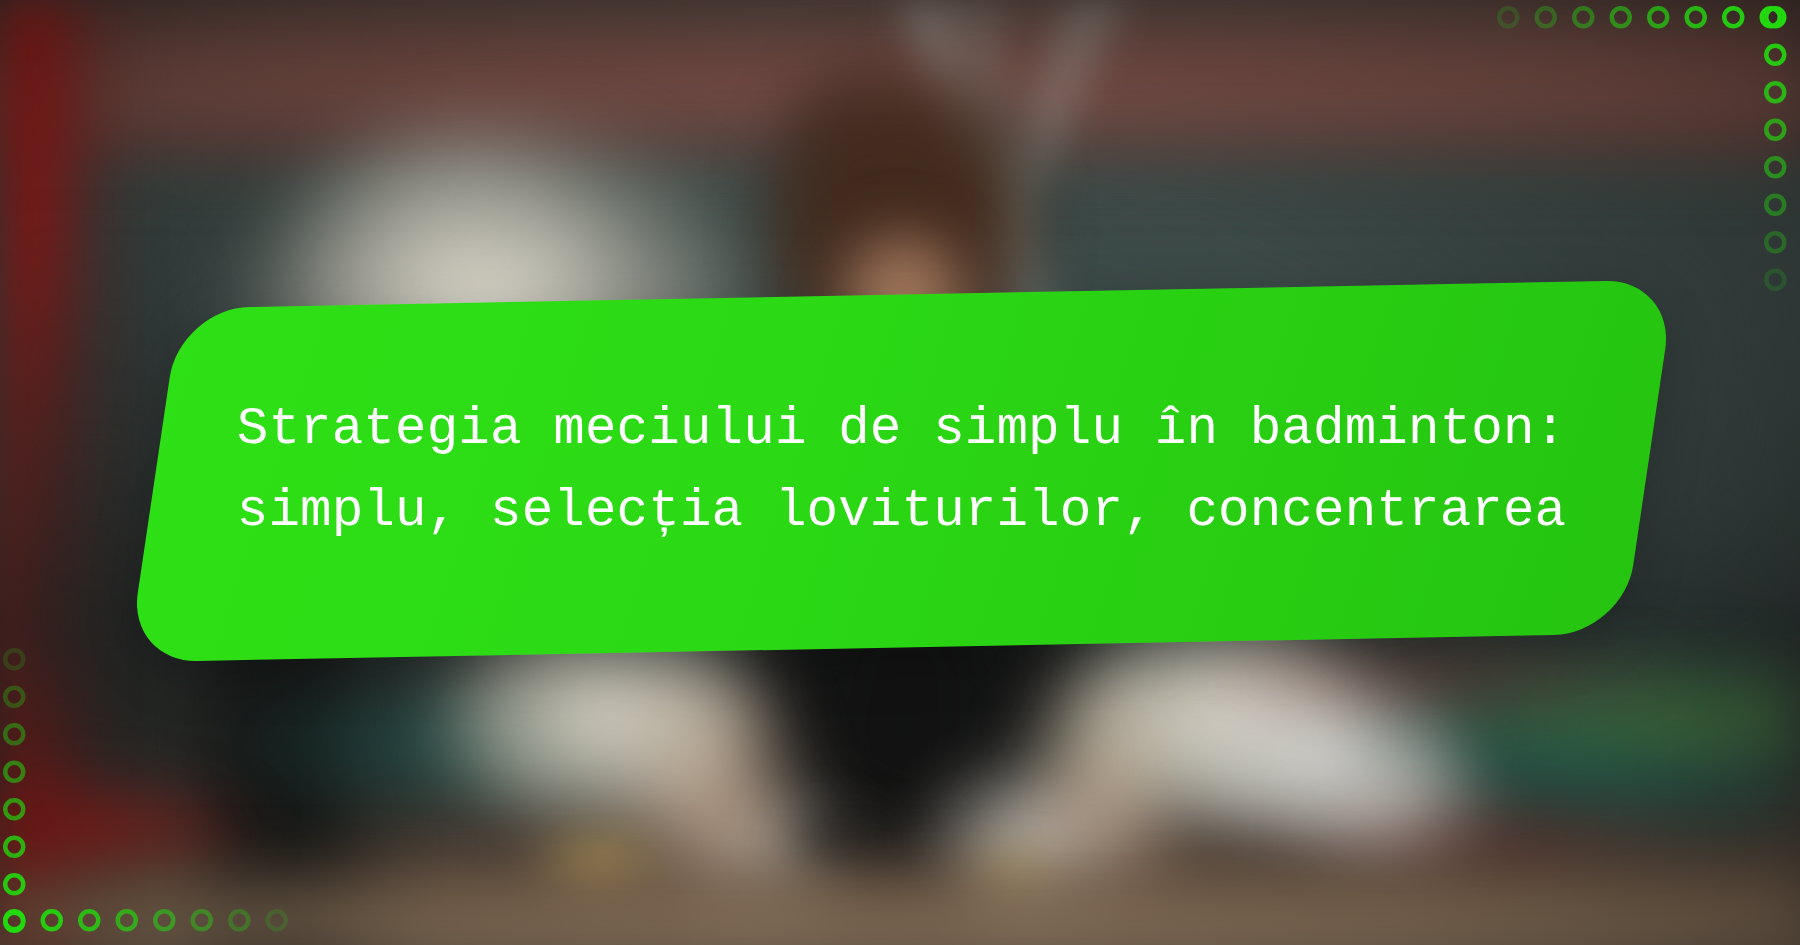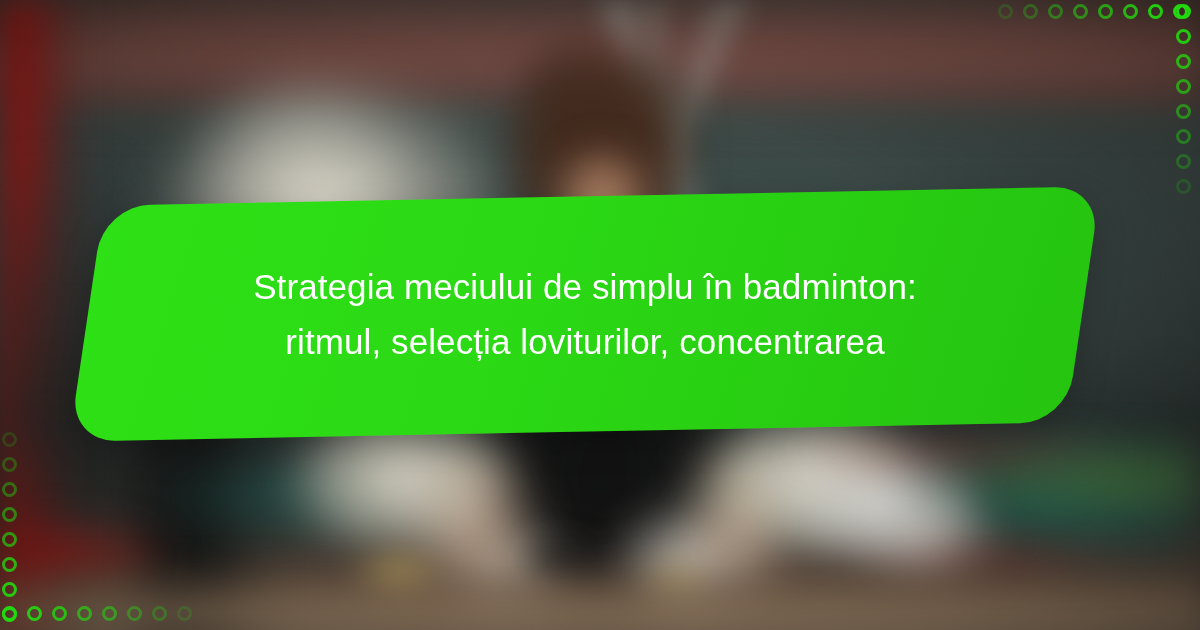--- a/index.html
+++ b/index.html
@@ -200,24 +200,25 @@
   }
   
   #bg-vignette {
     background:
       radial-gradient(ellipse 820px 480px at 600px 300px, rgba(0,0,0,0) 40%, rgba(0,0,0,0.22) 78%, rgba(0,0,0,0.42) 100%);
   }
 
   
   #title-card-wrap {
     position: absolute;
-    left: 88px;
+    left: 104px;
     top: 196px;
     width: 994px;
     height: 236px;
+    font-family: Liberation Mono, monospace;
   }
   #title-card {
     position: absolute;
     inset: 0;
     border-radius: 46px;
     background: linear-gradient(100deg, #2ee016 0%, #2bd914 42%, #25c410 100%);
     transform: skewX(-9.5deg) rotate(-1.1deg);
     box-shadow: 0 10px 34px rgba(0,0,0,0.22);
   }
   #title-text {
@@ -318,17 +319,17 @@
       <div class="dot" style="left: 100px; top: 0px; border-color: rgb(34, 216, 14); opacity: 0.55;"></div>
       <div class="dot" style="left: 125px; top: 0px; border-color: rgb(34, 216, 14); opacity: 0.42;"></div>
       <div class="dot" style="left: 150px; top: 0px; border-color: rgb(34, 216, 14); opacity: 0.3;"></div>
       <div class="dot" style="left: 175px; top: 0px; border-color: rgb(34, 216, 14); opacity: 0.18;"></div>
     </div>
 
   <div id="title-card-wrap">
     <div id="title-card"></div>
     <div id="title-text">
       <span>Strategia meciului de simplu în badminton:</span>
-      <span>ritmul, selecția loviturilor, concentrarea</span>
+      <span>simplu, selecția loviturilor, concentrarea</span>
     </div>
   </div>
 
 </div>
 
 </body></html>

